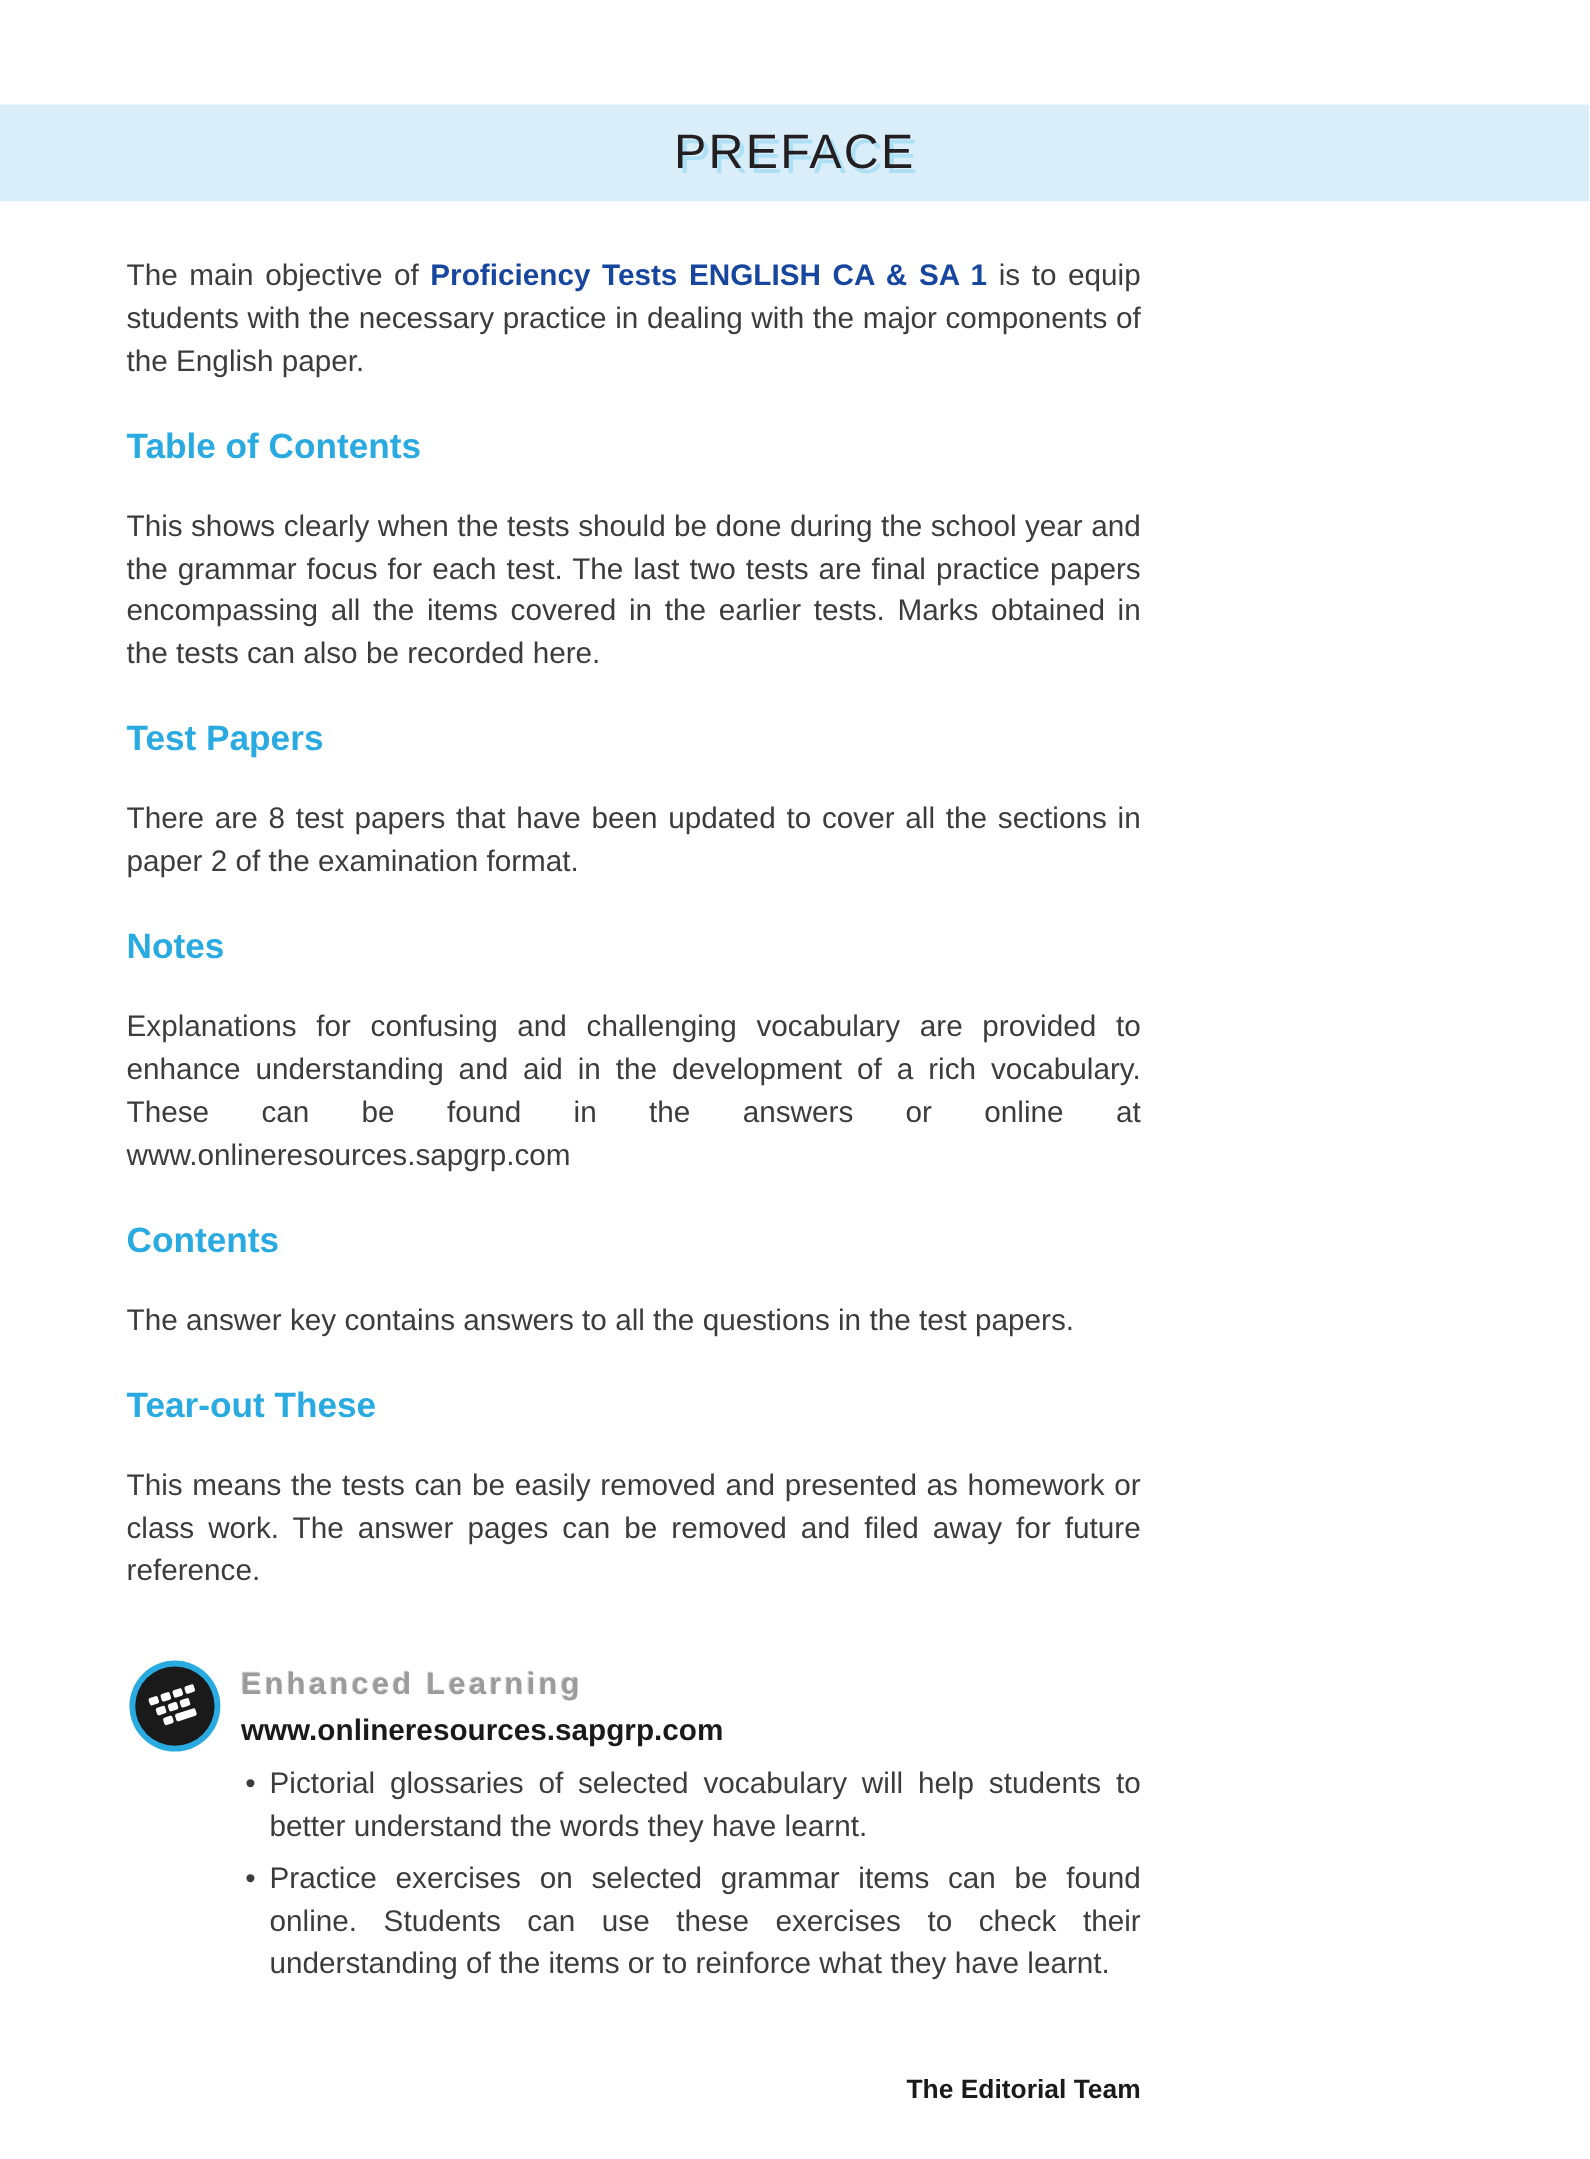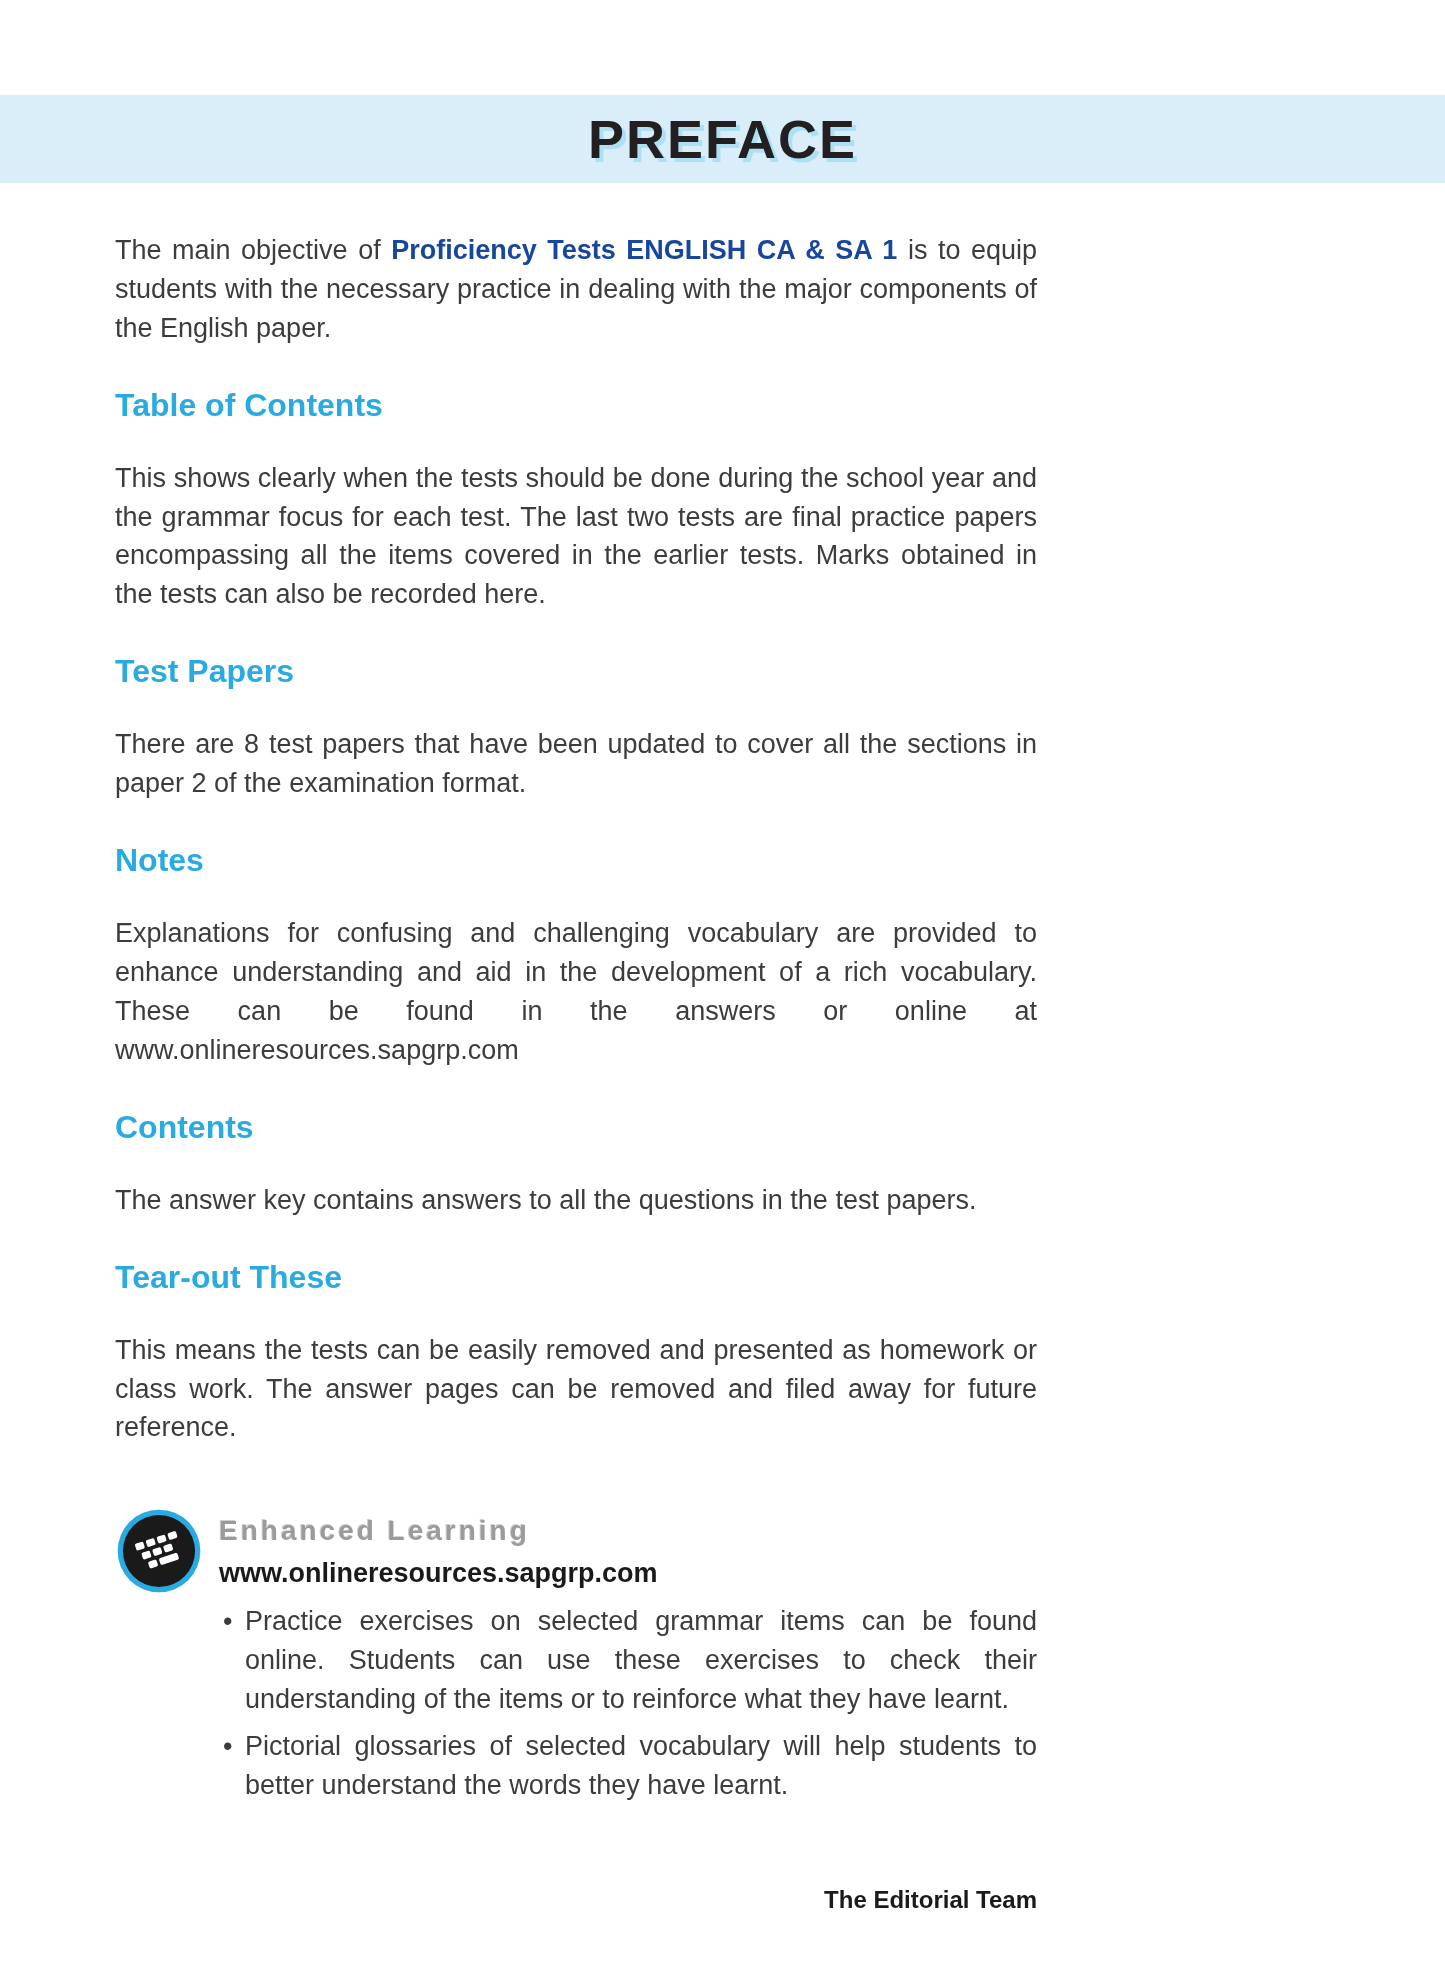--- a/index.html
+++ b/index.html
@@ -18,22 +18,22 @@
   .banner {
     margin-top: 95px;
     height: 88px;
     width: 100%;
     background: #d9eef9;
     display: flex;
     align-items: center;
     justify-content: center;
   }
   .banner h1 {
-    font-size: 54px;
-    font-weight: 700;
+    font-size: 44px;
+    font-weight: 400;
     letter-spacing: 2px;
     color: #231f20;
     text-shadow: 4px 4px 0 #aee0f5;
   }
   .content {
     margin: 48px 408px 0 115px; 
     font-size: 27px;
     line-height: 1.44;
   }
   p.body-text {
@@ -153,22 +153,22 @@
             <rect x="56" y="46" width="10" height="8" rx="2"></rect>
             <rect x="34" y="58" width="10" height="8" rx="2"></rect>
             <rect x="47" y="58" width="22" height="8" rx="2"></rect>
           </g>
         </svg>
       </div>
       <div class="el-text">
         <div class="el-title">Enhanced Learning</div>
         <div class="el-url">www.onlineresources.sapgrp.com</div>
         <ul class="el-bullets">
+          <li>Pictorial glossaries of selected vocabulary will help students to better understand the words they have learnt.</li>
           <li>Practice exercises on selected grammar items can be found online. Students can use these exercises to check their understanding of the items or to reinforce what they have learnt.</li>
-          <li>Pictorial glossaries of selected vocabulary will help students to better understand the words they have learnt.</li>
         </ul>
       </div>
     </div>
 
     <div class="signature">The Editorial Team</div>
 
   </div>
 </div>
 
 </body></html>

